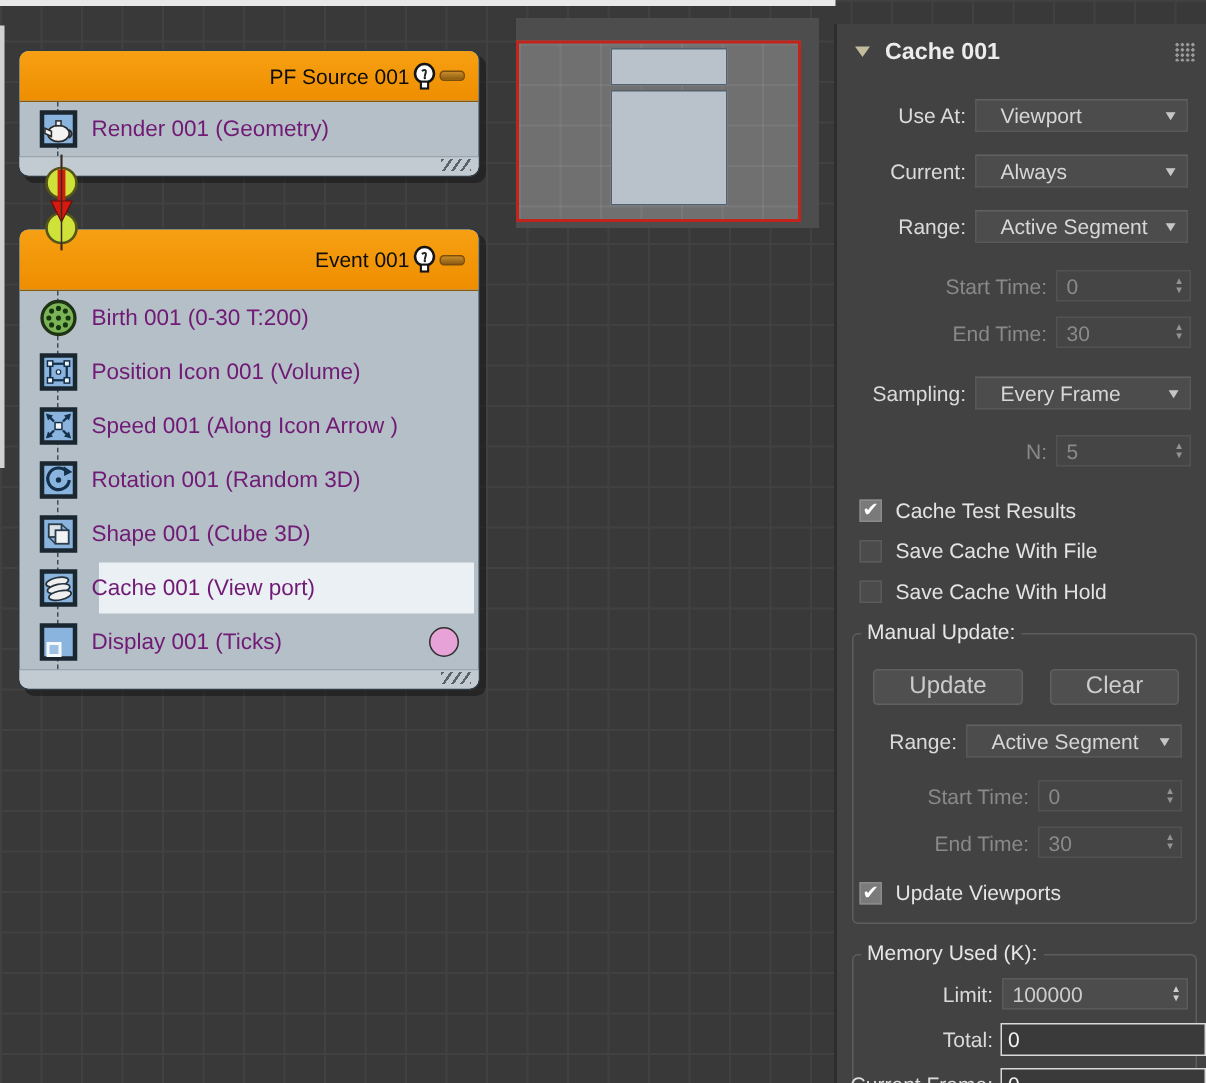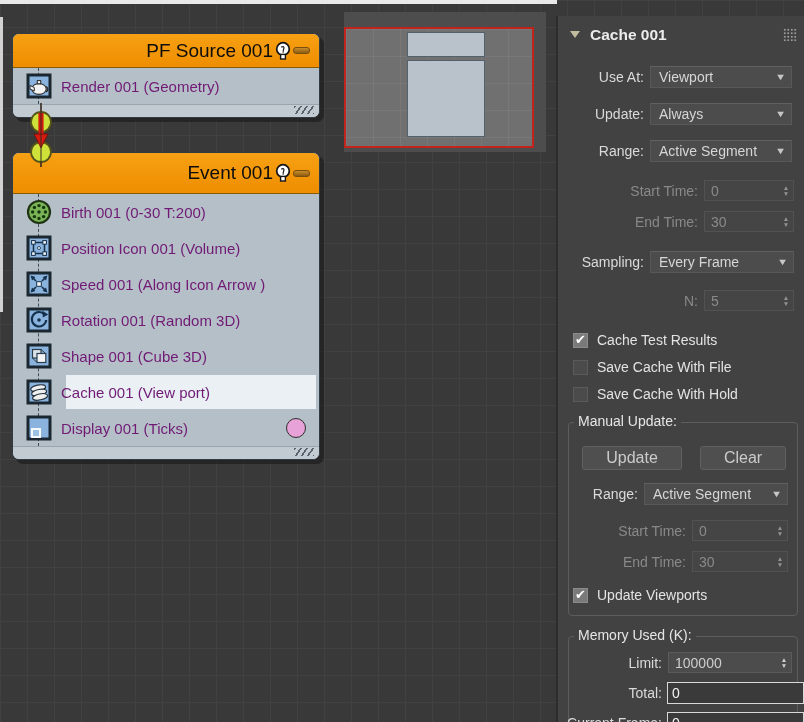--- a/index.html
+++ b/index.html
@@ -13,21 +13,21 @@
 
   
   .topbar { position:absolute; left:0; top:0; width:557px; height:4px; background:#e9e9e9; }
   .leftstrip { position:absolute; left:0; top:17px; width:3px; height:295px; background:#d2d2d2; }
 
   
   .node { position:absolute; left:12px; width:308px; border-radius:7px;
     background:#b5bfc7; border:1px solid #2f3b45; box-shadow:4px 4px 0 rgba(18,18,18,.5); }
   .node-header { display:flex; align-items:center; justify-content:flex-end; 
     background:linear-gradient(#f7a013,#ee8e00); border-radius:6px 6px 0 0;
-    color:#0d0d0d; font-size:19px; padding:0 9px; border-bottom:1px solid #8a5a00; }
+    color:#0d0d0d; font-size:14px; padding:0 9px; border-bottom:1px solid #8a5a00; }
   .pf-header { height:34px; } .ev-header { height:41px; }
   .node-body { position:relative; }
   .backbone { position:absolute; left:25px; top:0; bottom:0; width:0; border-left:1px dashed #3d4c59; }
   .row { position:relative; height:36px; }
   .row .hl { position:absolute; left:53px; right:3px; top:1px; bottom:1px; background:#eaf0f4; }
   .row .icon { position:absolute; left:13px; top:5px; width:26px; height:26px; }
   .row .rowlabel { position:absolute; left:48px; top:50%; transform:translateY(-50%);
     font-size:15px; color:#701a75; white-space:nowrap;text-align:right; }
   .swatch { position:absolute; right:13px; top:8px; width:20px; height:20px; border-radius:50%;
     background:#e7a3d8; border:1.5px solid #2e2e2e; }
@@ -59,21 +59,21 @@
   .ptitle { position:absolute; left:32px; top:10px; font-size:15.5px; font-weight:bold; color:#ececec; }
   .rolltri { position:absolute; left:12px; top:15px; width:0; height:0;
     border-left:5.5px solid transparent; border-right:5.5px solid transparent; border-top:7px solid #c2bc9e; }
   .griddots { position:absolute; right:7px; top:12px; width:14px; height:13px;
     background-image:radial-gradient(#9c9c9c 1px, transparent 1.1px); background-size:3.5px 3.5px; }
 
   .plabel { position:absolute; text-align:right; color:#dadada; white-space:nowrap; line-height:22px; }
   .plabel.dim { color:#898989; }
   .dd { position:absolute; height:22px; background:#4c4c4c; border:1px solid #585858;
     border-top-color:#616161; color:#d6d6d6; display:flex; align-items:center;
-    padding:0 22px 0 8px; cursor:default; }
+    padding:0 22px 0 16px; cursor:default; }
   .dd .arr { position:absolute; right:6px; top:50%; transform:translateY(-50%) scaleX(1.25);
     font-size:9px; color:#c6c6c6; }
   .spin { position:absolute; height:21px; background:#454545; border:1px solid #525252; display:flex; }
   .spin input { flex:1; min-width:0; background:transparent; border:none; outline:none;
     color:#8a8a8a; font-size:14px; font-family:inherit; padding-left:6px; }
   .spin.enabled { background:#4c4c4c; border-color:#5a5a5a; }
   .spin.enabled input { color:#cdcdcd; }
   .spn-ud { width:14px; display:flex; flex-direction:column; align-items:center; justify-content:center;
     font-size:6.5px; line-height:5.5px; color:#939393; }
   .spin.enabled .spn-ud { color:#cfcfcf; }
@@ -262,21 +262,21 @@
     <span class="rolltri"></span>
     <div class="ptitle">Cache 001</div>
     <div class="griddots"></div>
 
     <div class="plabel" style="left:0;width:86px;top:50px;">Use At:</div>
     <div class="dd" style="left:92px;top:50px;width:142px;">
       <span>Viewport</span>
       <span class="arr">▼</span>
     </div>
 
-    <div class="plabel" style="left:0;width:86px;top:87px;">Update:</div>
+    <div class="plabel" style="left:0;width:86px;top:87px;">Current:</div>
     <div class="dd" style="left:92px;top:87px;width:142px;">
       <span>Always</span>
       <span class="arr">▼</span>
     </div>
 
     <div class="plabel" style="left:0;width:86px;top:124px;">Range:</div>
     <div class="dd" style="left:92px;top:124px;width:142px;">
       <span>Active Segment</span>
       <span class="arr">▼</span>
     </div>

